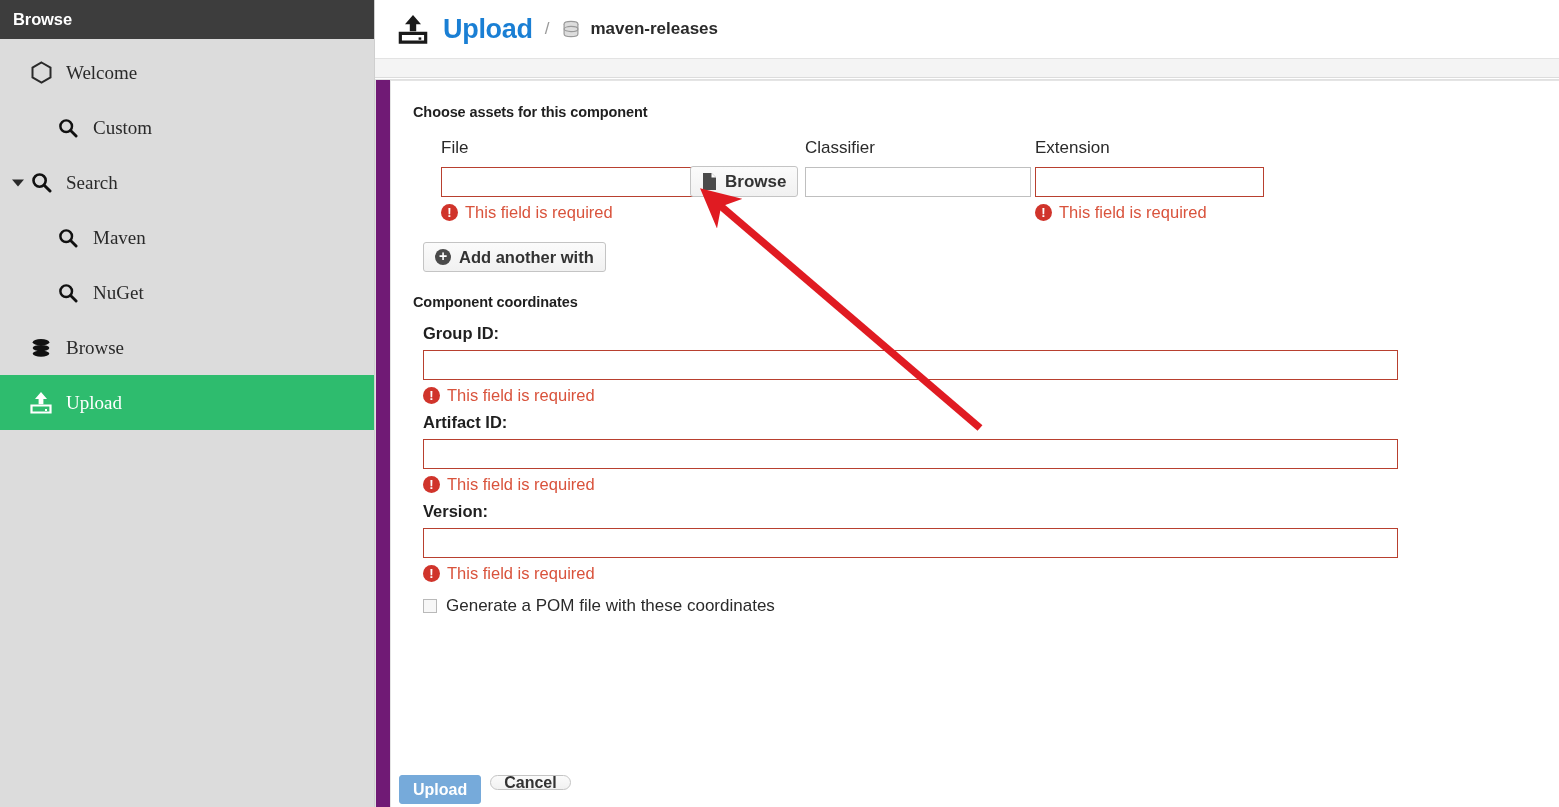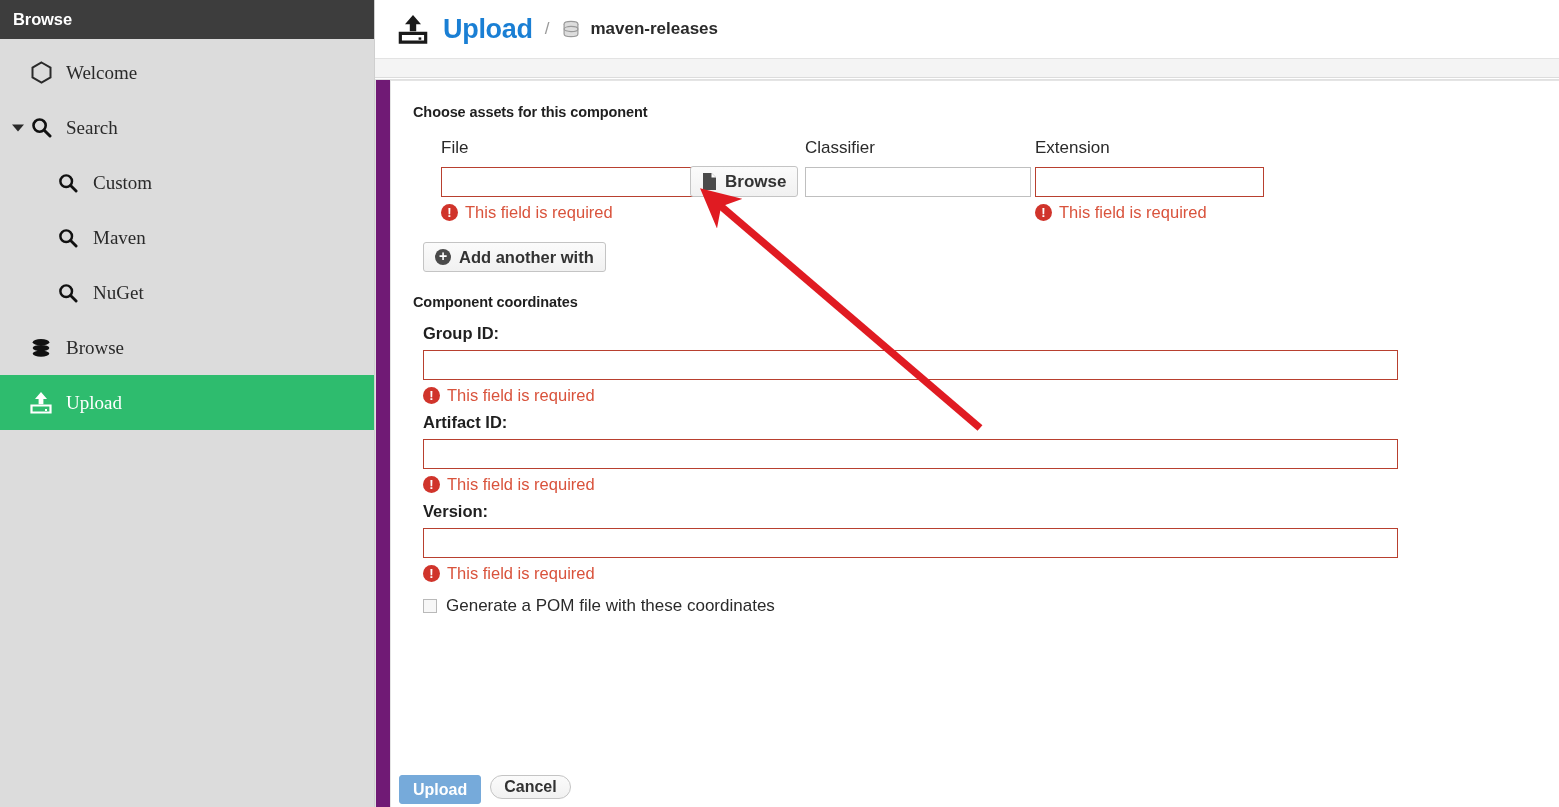--- a/index.html
+++ b/index.html
@@ -292,21 +292,21 @@
   .upload-btn {
     background: #76aada;
     border: 1px solid #76aada;
     color: #ffffff;
     height: 29px;
     font-size: 16px;
     padding: 0 13px;
     border-radius: 3px;
   }
   .cancel-btn {
-    height: 24px;
+    height: 15px;
     font-size: 16px;
     padding: 0 13px;
     border-radius: 12px;
   }
 
   
   #annotation {
     position: absolute;
     inset: 0;
     pointer-events: none;
@@ -322,41 +322,41 @@
 
     <div class="nav-list">
 
       <div class="nav-item level1">
         <span class="nav-icon">
           <svg width="21" height="23" viewBox="0 0 21 23">
               <polygon points="10.5,1.5 19.5,6.6 19.5,16.4 10.5,21.5 1.5,16.4 1.5,6.6" fill="none" stroke="#2a2a2a" stroke-width="2"></polygon>
             </svg>
         </span>
         <span class="nav-label">Welcome</span>
+      </div>
+
+      <div class="nav-item level2">
+        <span class="nav-icon">
+          <svg width="20" height="20" viewBox="0 0 21 21">
+            <circle cx="8.6" cy="8.6" r="6.1" fill="none" stroke="#111" stroke-width="2.6"></circle>
+            <line x1="13.2" y1="13.2" x2="19" y2="19" stroke="#111" stroke-width="3" stroke-linecap="round"></line>
+          </svg>
+        </span>
+        <span class="nav-label">Custom</span>
       </div>
 
       <div class="nav-item level1">
         <span class="nav-caret"></span>
         <span class="nav-icon">
           <svg width="21" height="21" viewBox="0 0 21 21">
             <circle cx="8.6" cy="8.6" r="6.1" fill="none" stroke="#111" stroke-width="2.6"></circle>
             <line x1="13.2" y1="13.2" x2="19" y2="19" stroke="#111" stroke-width="3" stroke-linecap="round"></line>
           </svg>
         </span>
         <span class="nav-label">Search</span>
-      </div>
-
-      <div class="nav-item level2">
-        <span class="nav-icon">
-          <svg width="20" height="20" viewBox="0 0 21 21">
-            <circle cx="8.6" cy="8.6" r="6.1" fill="none" stroke="#111" stroke-width="2.6"></circle>
-            <line x1="13.2" y1="13.2" x2="19" y2="19" stroke="#111" stroke-width="3" stroke-linecap="round"></line>
-          </svg>
-        </span>
-        <span class="nav-label">Custom</span>
       </div>
 
       <div class="nav-item level2">
         <span class="nav-icon">
           <svg width="20" height="20" viewBox="0 0 21 21">
             <circle cx="8.6" cy="8.6" r="6.1" fill="none" stroke="#111" stroke-width="2.6"></circle>
             <line x1="13.2" y1="13.2" x2="19" y2="19" stroke="#111" stroke-width="3" stroke-linecap="round"></line>
           </svg>
         </span>
         <span class="nav-label">Maven</span>

